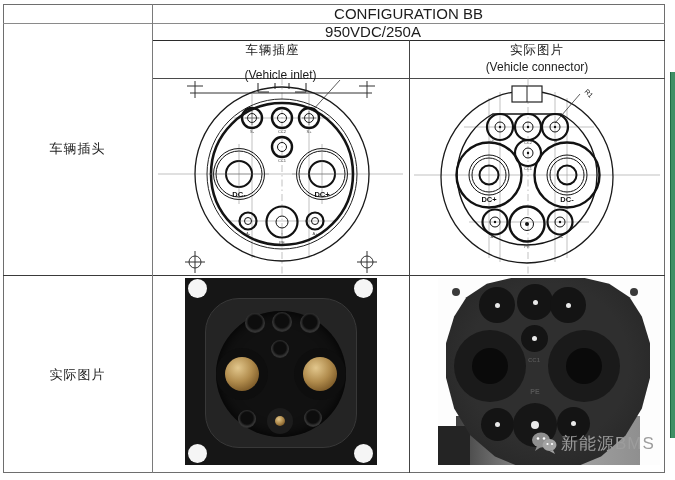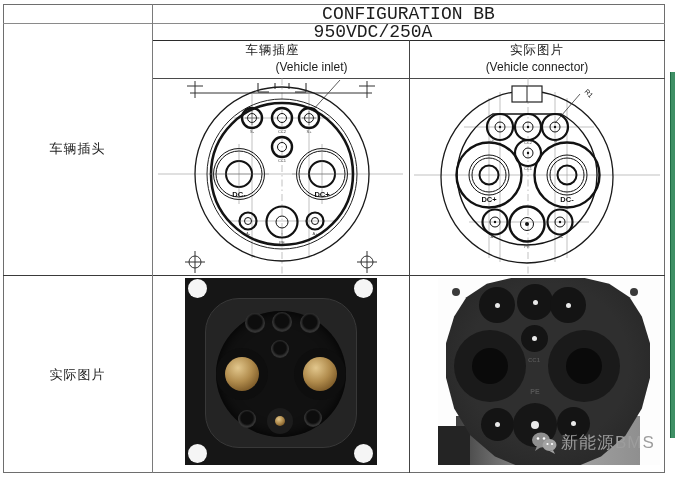--- a/index.html
+++ b/index.html
@@ -5,21 +5,21 @@
   html,body{margin:0;padding:0;background:#fff;}
   .stage{position:relative;width:675px;height:480px;background:#ffffff;overflow:hidden;
          font-family:"Liberation Sans", sans-serif;color:#1c1c1c;}
   .abs{position:absolute;}
   
   .t-outer{left:3px;top:4px;width:662px;height:469px;border:1px solid #6e6e6e;box-sizing:border-box;}
   .hline{height:1px;background:#8a8a8a;}
   .vline{width:1px;background:#7a7a7a;}
   .cell-text{display:flex;align-items:center;justify-content:center;text-align:center;}
   .zh13{font-size:13px;letter-spacing:1px;}
-  .lat12{font-size:18px;font-family:Liberation Mono, monospace;}
+  .lat12{font-size:15px;}
   .hdr{font-size:12.5px;letter-spacing:1px;}
   .hdr-en{font-size:12px;letter-spacing:0;}
   
   .green-strip{left:670px;top:72px;width:5px;height:366px;background:#3f9065;border-left:1px solid #1d6b43;box-sizing:border-box;}
   
   .photoL{left:185px;top:278px;width:192px;height:187px;background:#161616;overflow:hidden;}
   .photoR{left:438px;top:278px;width:222px;height:187px;background:#fdfdfd;overflow:hidden;}
   .circ{position:absolute;border-radius:50%;}
   .screw{width:19px;height:19px;background:#f5f5f5;}
   .faceL{position:absolute;left:20px;top:20px;width:152px;height:150px;border-radius:34px;background:#242424;border:1px solid #383838;box-sizing:border-box;}
@@ -29,42 +29,42 @@
   .brass{width:34px;height:34px;background:radial-gradient(circle at 38% 32%, #e2c78d, #b18c4d 45%, #7c5a28 78%, #5e421c 100%);}
   .faceR{position:absolute;left:8px;top:0px;width:204px;height:192px;
          background:radial-gradient(circle at 50% 45%, #2f2f2f 55%, #212121 100%);
          clip-path:polygon(32% 0%,68% 0%,80% 3%,90% 10%,96% 20%,100% 34%,100% 52%,96% 68%,88% 82%,76% 93%,60% 100%,40% 100%,24% 93%,12% 82%,4% 68%,0% 52%,0% 34%,4% 20%,10% 10%,20% 3%);}
   .bodyR{position:absolute;left:18px;top:138px;width:184px;height:49px;
          background:linear-gradient(90deg,#3f3f3f 0%,#6e6e6e 22%,#a6a6a6 55%,#8f8f8f 100%);}
   .holeR{background:#141414;}
   .wdot{background:#e9e9e9;}
   .emboss{position:absolute;color:#555;text-align:center;font-weight:bold;}
   
-  .wm{left:531px;top:431px;display:flex;align-items:flex-start;gap:4px;z-index:30;}
+  .wm{left:531px;top:431px;display:flex;align-items:center;gap:4px;z-index:30;}
   .wm-text{font-size:17px;color:#9d9d9d;letter-spacing:1px;white-space:nowrap;}
   svg text{font-family:"Liberation Sans", sans-serif;}
 </style>
 </head>
 <body>
 
 <div class="stage">
 
   <div class="abs t-outer"></div>
   <div class="abs hline" style="left:3px;top:23px;width:662px;"></div>
   <div class="abs hline" style="left:152px;top:40px;width:513px;background:#2b2b2b;"></div>
   <div class="abs hline" style="left:152px;top:78px;width:513px;background:#4a4a4a;"></div>
   <div class="abs hline" style="left:3px;top:275px;width:662px;background:#3a3a3a;"></div>
   <div class="abs vline" style="left:152px;top:4px;height:469px;"></div>
   <div class="abs vline" style="left:409px;top:40px;height:433px;background:#444;"></div>
 
   <div class="abs cell-text lat12" style="left:152px;top:5px;width:513px;height:17px;">CONFIGURATION BB</div>
   <div class="abs cell-text lat12" style="left:152px;top:24px;width:442px;height:15px;">950VDC/250A</div>
 
   <div class="abs cell-text hdr" style="left:144px;top:42px;width:257px;height:17px;">车辆插座</div>
-  <div class="abs cell-text hdr-en" style="left:152px;top:59px;width:257px;height:16px;padding-left:31px;">(Vehicle inlet)</div>
+  <div class="abs cell-text hdr-en" style="left:152px;top:67px;width:257px;height:16px;">(Vehicle inlet)</div>
   <div class="abs cell-text hdr" style="left:409px;top:42px;width:256px;height:17px;">实际图片</div>
   <div class="abs cell-text hdr-en" style="left:409px;top:59px;width:256px;height:16px;text-align:right;">(Vehicle connector)</div>
 
   <div class="abs cell-text zh13" style="left:3px;top:140px;width:149px;height:18px;">车辆插头</div>
   <div class="abs cell-text zh13" style="left:3px;top:366px;width:149px;height:18px;text-align:right;">实际图片</div>
 
   <svg class="abs" style="left:152px;top:78px;" width="257" height="197" viewBox="0 0 257 197">
     <g stroke="#999" stroke-width="0.6">
       <line x1="130" y1="0" x2="130" y2="197" stroke-dasharray="7 3 1.5 3"></line>
       <line x1="6" y1="96" x2="251" y2="96"></line>

